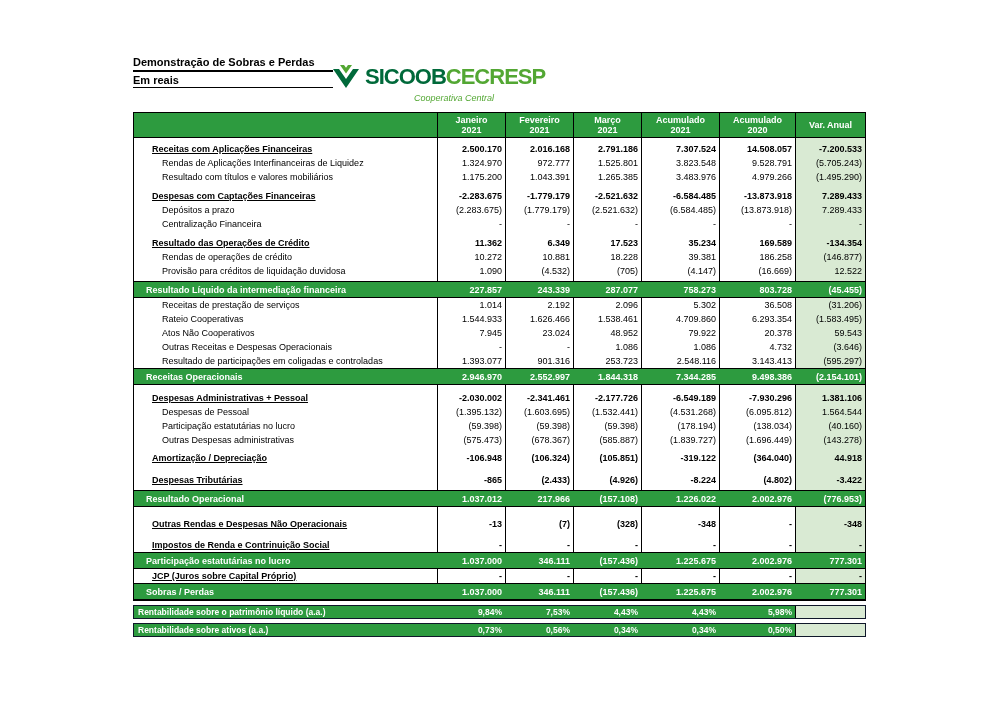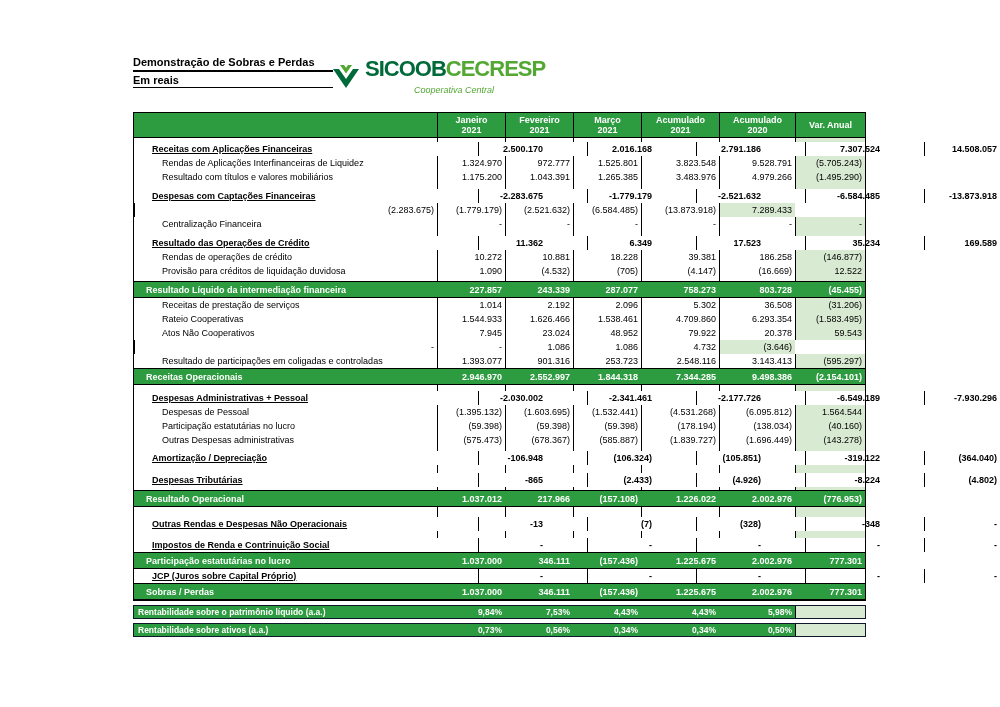--- a/index.html
+++ b/index.html
@@ -6,38 +6,38 @@
   *{margin:0;padding:0;box-sizing:border-box;}
   html,body{width:1000px;height:707px;}
   body{background:#ffffff;font-family:"Liberation Sans",sans-serif;color:#000;position:relative;overflow:hidden;}
 
   .title-block{position:absolute;left:133px;top:56px;width:200px;}
   .title-block .t1{font-size:11px;font-weight:bold;border-bottom:2px solid #000;padding-bottom:2px;white-space:nowrap;}
   .title-block .t2{font-size:11px;font-weight:bold;border-bottom:1.5px solid #000;padding:2px 0 1px;}
 
   .logo{position:absolute;left:331px;top:58px;display:flex;align-items:flex-start;}
   .logo svg{margin-top:6px;}
-  .logo .words{margin-left:4px;line-height:22px;}
+  .logo .words{margin-left:4px;line-height:22px;margin-top:8px;}
   .sicoob{font-size:22px;font-weight:bold;color:var(--logo-dark);letter-spacing:-1px;}
   .cecresp{font-size:22px;font-weight:bold;color:var(--logo-light);letter-spacing:-1px;}
   .tagline{font-size:9px;font-style:italic;color:var(--logo-light);text-align:center;margin-top:-3px;padding-right:2px;}
 
   #report{position:absolute;left:133px;top:112px;width:733px;font-size:9px;}
   #tbl{border:1px solid #000;width:733px;}
   .row{display:grid;grid-template-columns:303px 68px 68px 68px 78px 76px 70px;height:14px;line-height:14px;}
   .lab{padding-left:18px;overflow:hidden;white-space:nowrap;}
   .row.item .lab{padding-left:28px;}
   .val{text-align:right;padding-right:3px;border-left:1px solid #000;overflow:hidden;white-space:nowrap;}
   .row:not(.header):not(.band) .val:last-child{background:var(--lgreen);}
 
   .header{background:var(--green);color:#fff;font-weight:bold;height:25px;border-bottom:1px solid #000;}
   .header .val{display:flex;flex-direction:column;justify-content:center;text-align:center;padding:0;line-height:10px;}
   .header .val div{width:100%;}
 
-  .section{font-weight:bold;gap:41px;}
+  .section{font-weight:bold;}
   .section .lab{text-decoration:underline;}
   .section .val span{display:inline-block;border-bottom:1px solid #000;min-width:46px;text-align:right;}
 
   .band{background:var(--green);color:#fff;font-weight:bold;height:17px;line-height:16px;border-top:1px solid #000;border-bottom:1px solid #000;}
   .band .lab{padding-left:12px;}
   .band .val{border-left:none;}
 
   .ratio{background:var(--green);color:#fff;font-weight:bold;border:1px solid #0f172a;width:733px;margin-top:4px;font-size:8.5px;height:14px;line-height:12px;}
   .ratio .lab{padding-left:4px;}
   .ratio .val{border-left:none;}
@@ -138,20 +138,21 @@
       <div class="row section">
         <div class="lab">Despesas com Captações Financeiras</div>
         <div class="val"><span>-2.283.675</span></div>
         <div class="val"><span>-1.779.179</span></div>
         <div class="val"><span>-2.521.632</span></div>
         <div class="val"><span>-6.584.485</span></div>
         <div class="val"><span>-13.873.918</span></div>
         <div class="val"><span>7.289.433</span></div>
       </div>
       <div class="row item">
+        <div class="lab">Depósitos a prazo</div>
         <div class="val"><span>(2.283.675)</span></div>
         <div class="val"><span>(1.779.179)</span></div>
         <div class="val"><span>(2.521.632)</span></div>
         <div class="val"><span>(6.584.485)</span></div>
         <div class="val"><span>(13.873.918)</span></div>
         <div class="val"><span>7.289.433</span></div>
       </div>
       <div class="row item">
         <div class="lab">Centralização Financeira</div>
         <div class="val"><span>-</span></div>
@@ -236,20 +237,21 @@
       <div class="row item">
         <div class="lab">Atos Não Cooperativos</div>
         <div class="val"><span>7.945</span></div>
         <div class="val"><span>23.024</span></div>
         <div class="val"><span>48.952</span></div>
         <div class="val"><span>79.922</span></div>
         <div class="val"><span>20.378</span></div>
         <div class="val"><span>59.543</span></div>
       </div>
       <div class="row item">
+        <div class="lab">Outras Receitas e Despesas Operacionais</div>
         <div class="val"><span>-</span></div>
         <div class="val"><span>-</span></div>
         <div class="val"><span>1.086</span></div>
         <div class="val"><span>1.086</span></div>
         <div class="val"><span>4.732</span></div>
         <div class="val"><span>(3.646)</span></div>
       </div>
       <div class="row item">
         <div class="lab">Resultado de participações em coligadas e controladas</div>
         <div class="val"><span>1.393.077</span></div>

